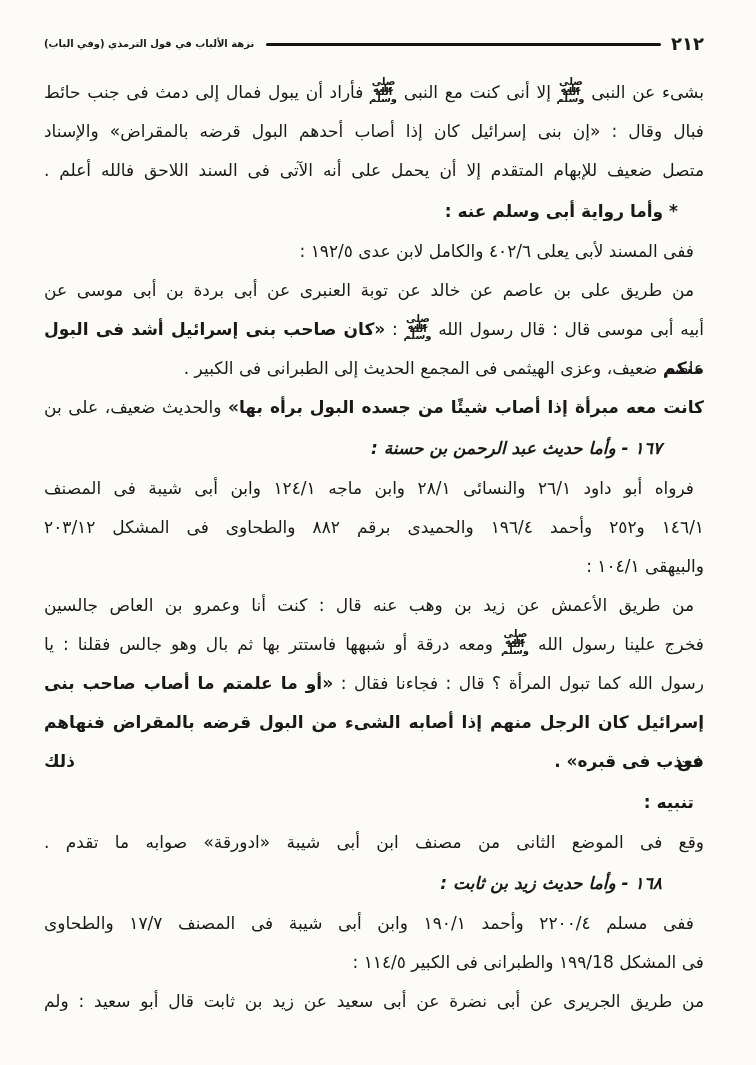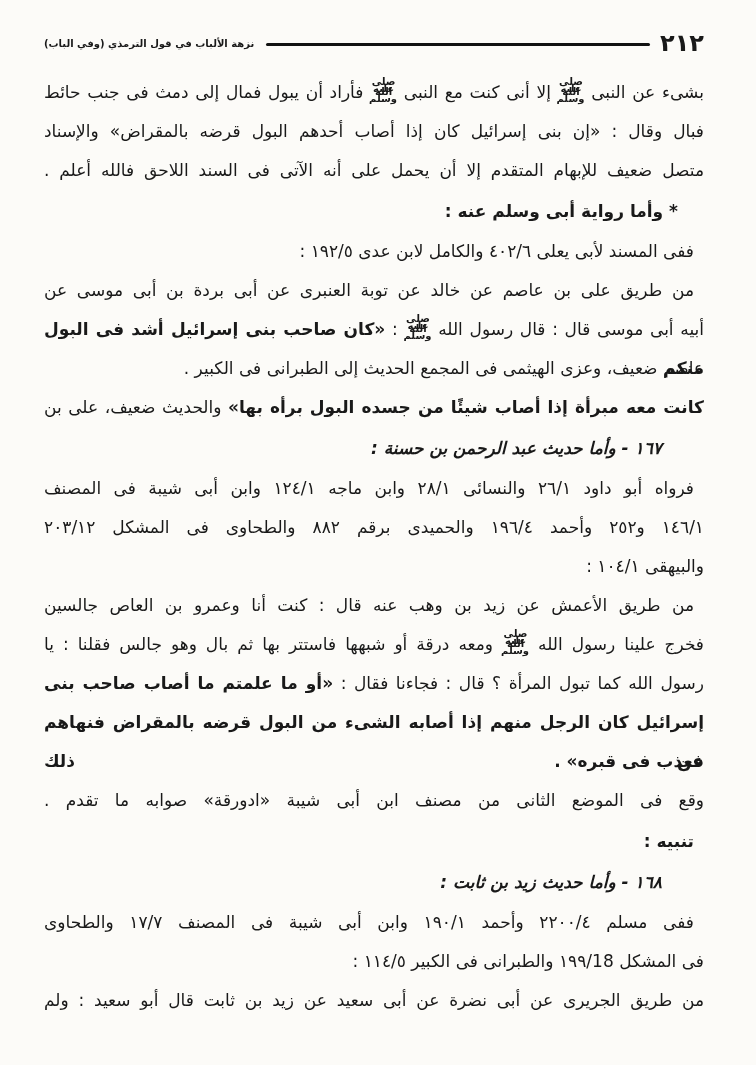--- a/index.html
+++ b/index.html
@@ -6,21 +6,21 @@
   .page{
     width:756px;height:1065px;box-sizing:border-box;
     background:#fcfbf8;color:#191919;
     direction:rtl;
     font-family:"DejaVu Sans",sans-serif;
     padding:26px 52px 0 44px;
     position:relative;overflow:hidden;
   }
   
   .hdr{display:flex;align-items:center;height:34px;font-weight:bold;font-size:16px;}
-  .pgnum{flex:0 0 auto;letter-spacing:1px;font-size:24px;}
+  .pgnum{flex:0 0 auto;letter-spacing:1px;font-size:18px;}
   .hrule{flex:1 1 auto;height:3px;background:#121212;margin:2px 10px 0 12px;border-radius:2px;}
   .btitle{flex:0 0 auto;font-size:10px;white-space:nowrap;}
   
   .bd{margin-top:13px;font-size:17px;}
   .ln{height:39px;line-height:39px;overflow:visible;}
   .j{text-align:justify;text-align-last:justify;}
   .r{text-align:right;}
   .i1{padding-right:10px;text-align:right;}
   .iH1{padding-right:26px;}
   .iH2{padding-right:42px;font-style:italic;}
@@ -55,20 +55,20 @@
       <div class="ln j"><span class="bseg">كانت معه مبرأة إذا أصاب شيئًا من جسده البول برأه بها»</span><span> والحديث ضعيف، على بن</span></div>
       <div class="ln r h iH2"><span>١٦٧ - وأما حديث عبد الرحمن بن حسنة :</span></div>
       <div class="ln j i1"><span>فرواه أبو داود ٢٦/١ والنسائى ٢٨/١ وابن ماجه ١٢٤/١ وابن أبى شيبة فى المصنف</span></div>
       <div class="ln j"><span>١٤٦/١ و٢٥٢ وأحمد ١٩٦/٤ والحميدى برقم ٨٨٢ والطحاوى فى المشكل ٢٠٣/١٢</span></div>
       <div class="ln r"><span>والبيهقى ١٠٤/١ :</span></div>
       <div class="ln j i1"><span>من طريق الأعمش عن زيد بن وهب عنه قال : كنت أنا وعمرو بن العاص جالسين</span></div>
       <div class="ln j"><span>فخرج علينا رسول الله </span><span class="saw"><div>صلى الله</div><div>عليه وسلم</div></span><span> ومعه درقة أو شبهها فاستتر بها ثم بال وهو جالس فقلنا : يا</span></div>
       <div class="ln j"><span>رسول الله كما تبول المرأة ؟ قال : فجاءنا فقال : </span><span class="bseg">«أو ما علمتم ما أصاب صاحب بنى</span></div>
       <div class="ln j"><span class="bseg">إسرائيل كان الرجل منهم إذا أصابه الشىء من البول قرضه بالمقراض فنهاهم عن ذلك</span></div>
       <div class="ln r"><span class="bseg">فعذب فى قبره» .</span></div>
+      <div class="ln r h i1"><span>تنبيه :</span></div>
       <div class="ln j"><span>وقع فى الموضع الثانى من مصنف ابن أبى شيبة «ادورقة» صوابه ما تقدم .</span></div>
-      <div class="ln r h i1"><span>تنبيه :</span></div>
       <div class="ln r h iH2"><span>١٦٨ - وأما حديث زيد بن ثابت :</span></div>
       <div class="ln j i1"><span>ففى مسلم ٢٢٠٠/٤ وأحمد ١٩٠/١ وابن أبى شيبة فى المصنف ١٧/٧ والطحاوى</span></div>
       <div class="ln r"><span>فى المشكل ١٩٩/18 والطبرانى فى الكبير ١١٤/٥ :</span></div>
       <div class="ln j"><span>من طريق الجريرى عن أبى نضرة عن أبى سعيد عن زيد بن ثابت قال أبو سعيد : ولم</span></div>
     </main>
 </div>
 
 </body></html>

